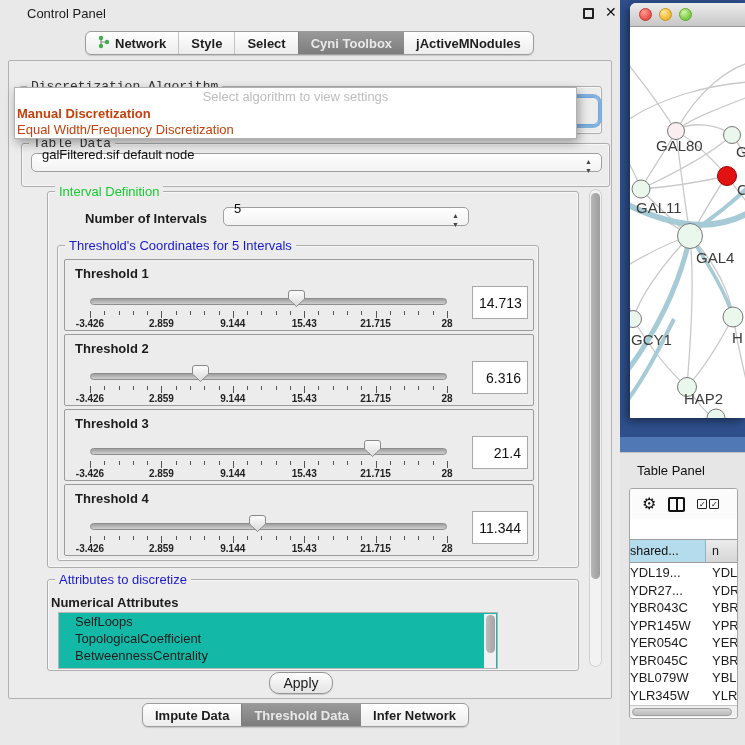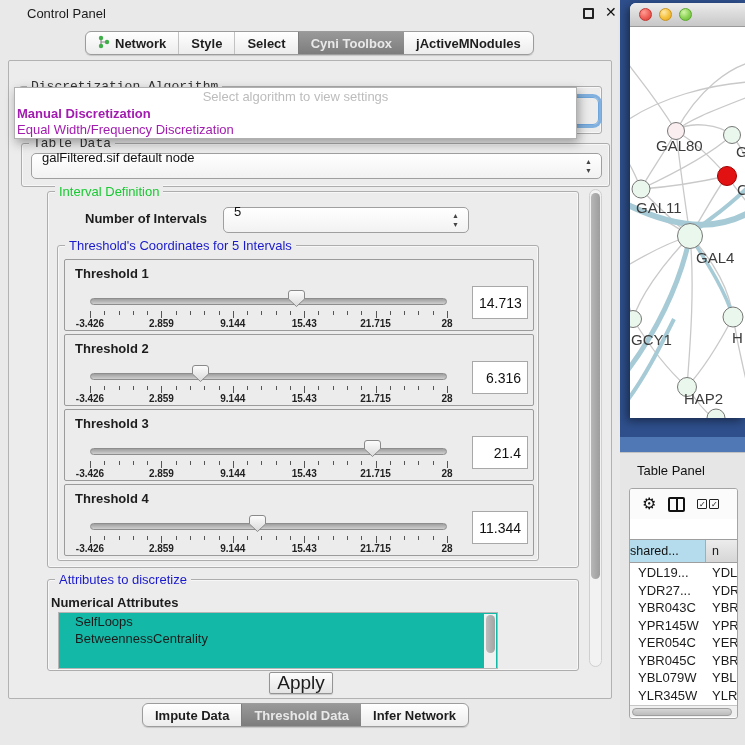--- a/index.html
+++ b/index.html
@@ -35,34 +35,34 @@
   
   .group { position:absolute; border:1px solid #adadad; border-radius:3px;
            box-shadow:inset 0 0 0 1px rgba(255,255,255,0.6); }
   .group > .legend { position:absolute; top:-8px; left:7px; background:#ececec; padding:0 4px;
                      font-size:13px; line-height:15px; white-space:nowrap; }
   .legend-dark { color:#333;font-family:Liberation Mono, monospace; }
   .legend-green { color:#19c932; }
   .legend-blue { color:#1a1acc; }
 
   .combo { position:absolute; background:linear-gradient(#ffffff,#f2f2f2); border:1px solid #9f9f9f;
-           border-radius:5px; height:26px; display:flex; align-items:center; padding:0 22px 17px 10px;
+           border-radius:5px; height:19px; display:flex; align-items:center; padding:0 22px 17px 10px;
            font-size:13px; color:#111; }
   .combo .arrows { position:absolute; right:8px; top:3px; width:9px; display:flex; flex-direction:column; align-items:center; }
   .combo .arrows span { font-size:7px; line-height:9px; color:#444; }
 
   #algo-group { left:10px; top:25px; width:583px; height:48px; }
   #algo-combo { left:20px; top:36px; width:570px; height:28px; border-radius:6px;
                 box-shadow:0 0 0 3px rgba(110,166,220,0.85); border:1px solid #6ea6dc; }
 
   
   #popup { left:14px; top:87px; width:563px; height:52px; background:#ffffff;
            border:1px solid #b0b0b0; box-shadow:2px 4px 10px rgba(0,0,0,0.35); z-index:60; }
   #popup .ph { height:18px; text-align:center; color:#bcbcbc; font-size:13px; line-height:18px; }
-  #popup .item { height:16px; line-height:16px; padding-left:2px; font-size:13px; color:#a21caf; white-space:nowrap; }
+  #popup .item { height:16px; line-height:16px; padding-left:2px; font-size:13px; color:#c2410c; white-space:nowrap; }
   #popup .item.bold { font-weight:bold; }
 
   #tabledata-group { left:12px; top:82px; width:589px; height:44px; }
   #tabledata-combo { left:22px; top:92px; width:571px; }
 
   
   #interval-group { left:38px; top:130px; width:532px; height:377px; }
   #noi-label { left:76px; top:150px; font-weight:bold; font-size:13px; }
   #noi-combo { left:214px; top:146px; width:246px; }
   #thresh-group { left:48px; top:184px; width:482px; height:316px; }
@@ -89,22 +89,22 @@
 
   #attr-group { left:38px; top:518px; width:532px; height:92px; }
   #attr-label { left:42px; top:534px; font-weight:bold; font-size:13px; }
   #attr-list { left:49px; top:551px; width:440px; height:57px; background:#14b8a6;
                border:1px solid #b5b5b5; overflow:hidden; }
   #attr-list .row { height:17px; line-height:17px; padding-left:16px; font-size:13px; white-space:nowrap; }
   #attr-scroll { position:absolute; right:1px; top:1px; width:12px; height:55px; background:#f0f0f0; }
   #attr-scroll .thumb { position:absolute; left:1.5px; top:1px; width:9px; height:38px;
                         background:linear-gradient(90deg,#bdbdbd,#a3a3a3); border-radius:5px; }
 
-  #apply-btn { left:260px; top:611px; width:64px; height:22px; border:1px solid #949494; border-radius:2px;
-               background:linear-gradient(#fdfdfd,#e4e4e4); font-size:19px; text-align:center; line-height:20px;
+  #apply-btn { left:260px; top:611px; width:64px; height:22px; border:1px solid #949494; border-radius:10px;
+               background:linear-gradient(#fdfdfd,#e4e4e4); font-size:14px; text-align:center; line-height:20px;
                box-shadow:0 1px 1px rgba(0,0,0,0.15); }
 
   
   #right-region { left:620px; top:0; width:125px; height:745px; background:#2e4f8c; }
   #blue-band { left:0; top:437px; width:125px; height:15px; background:#5078b4; }
 
   #net-window { left:10px; top:3px; width:115px; height:415px; background:#ffffff;
                 border-radius:6px 0 0 0; box-shadow:-3px 3px 9px rgba(0,0,0,0.45); }
   #net-titlebar { left:0; top:0; width:115px; height:24px; border-radius:6px 0 0 0;
                   background:linear-gradient(#ececec,#c7c7c7); border-bottom:1px solid #9a9a9a; }
@@ -124,21 +124,21 @@
   #split-icon { width:17px; height:15px; border:2px solid #111; border-radius:2px; position:relative; }
   #split-icon::after { content:""; position:absolute; left:5.5px; top:0; width:2px; height:11px; background:#111; }
   .chk { width:10px; height:10px; border:1.5px solid #222; border-radius:1px; font-size:8px; line-height:9px; text-align:center; color:#111; }
   #chk-pair { display:flex; gap:2px; }
   #tp-header { left:0; top:50px; width:100%; height:24px; display:flex; border-top:1px solid #9e9e9e; border-bottom:1px solid #9e9e9e; }
   #tp-header .hc1 { width:76px; background:#b5dcec; border-right:1px solid #8fb4c6; 
                     font-size:12.5px; line-height:22px; color:#111; overflow:hidden; }
   #tp-header .hc2 { flex:1; background:linear-gradient(#ececec,#d6d6d6); font-size:12.5px; line-height:22px; padding-left:6px; overflow:hidden; }
   #tp-rows { left:0; top:75px; width:100%; height:140px; overflow:hidden; }
   #tp-rows .trow { display:flex; height:17.5px; line-height:17.5px; font-size:13px; }
-  #tp-rows .c1 { width:76px; padding-left:8px; white-space:nowrap; overflow:hidden; }
+  #tp-rows .c1 { width:76px; white-space:nowrap; overflow:hidden; }
   #tp-rows .c2 { flex:1; padding-left:6px; white-space:nowrap; overflow:hidden; }
   #tp-hscroll { left:0; top:216px; width:100%; height:12px; background:#f0f0f0; border-top:1px solid #c6c6c6; }
   #tp-hscroll .thumb { position:absolute; left:2px; top:1.5px; width:100px; height:8px;
                        background:linear-gradient(#d6d6d6,#bcbcbc); border:1px solid #9e9e9e; border-radius:5px; }
 
   .net-label { font-size:15px; fill:#3c3c3c; }
 </style>
 </head>
 <body>
 
@@ -406,20 +406,21 @@
     <div id="cp-scroll-track" class="abs vscroll-track"></div>
     <div id="cp-scroll-thumb" class="abs vscroll-thumb"></div>
 
     <div id="attr-group" class="group">
       <div class="legend legend-blue">Attributes to discretize</div>
     </div>
     <div id="attr-label" class="abs">Numerical Attributes</div>
     <div id="attr-list" class="abs">
       <div id="attr-items">
           <div class="row">SelfLoops</div>
+          <div class="row">TopologicalCoefficient</div>
           <div class="row">BetweennessCentrality</div>
         </div>
       <div id="attr-scroll">
           <div class="thumb"></div>
         </div>
     </div>
 
     <div id="apply-btn" class="abs">Apply</div>
   </div>
 

